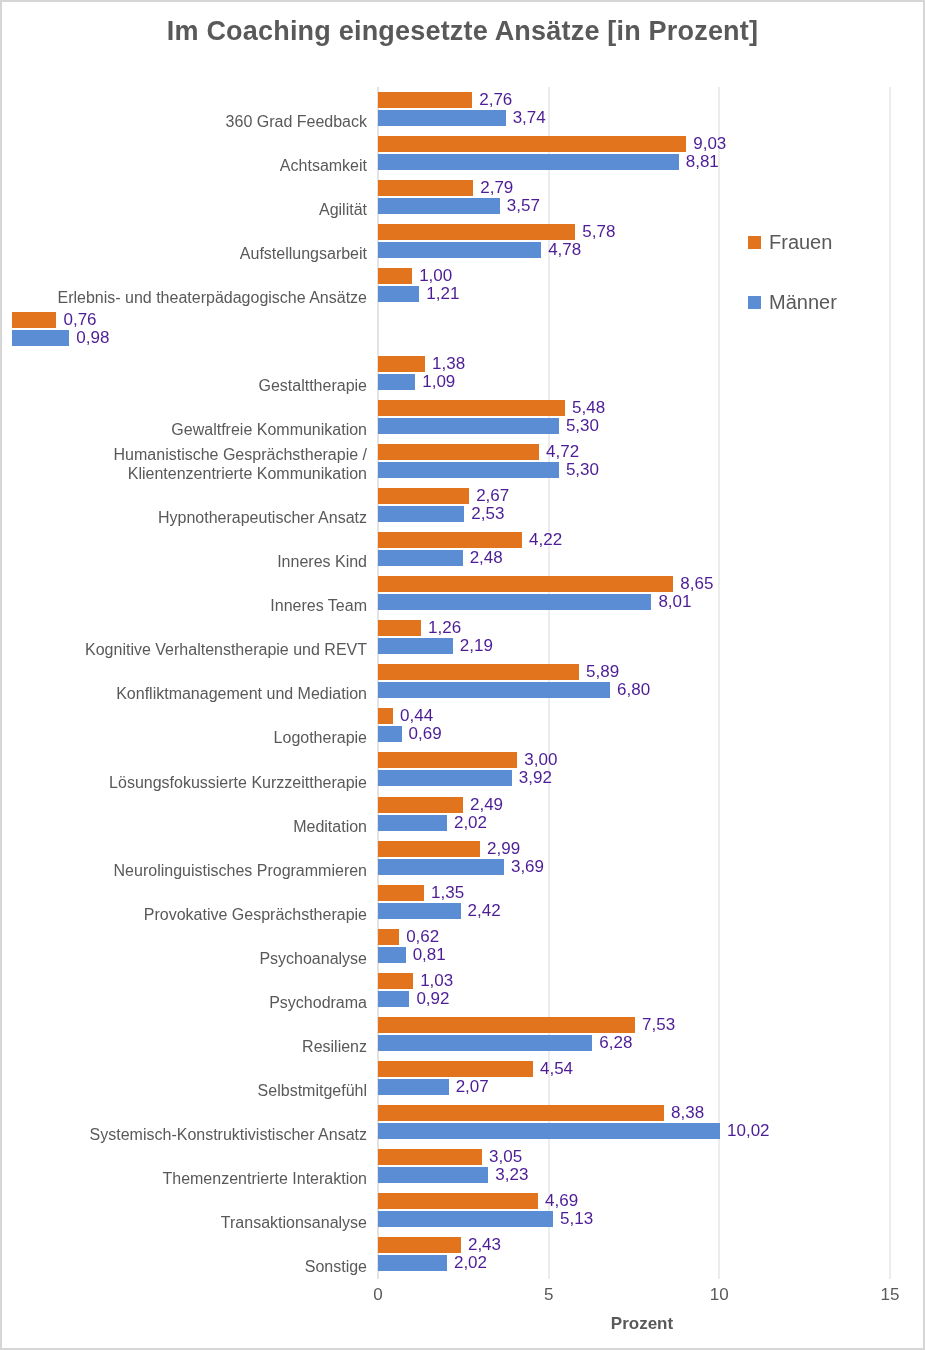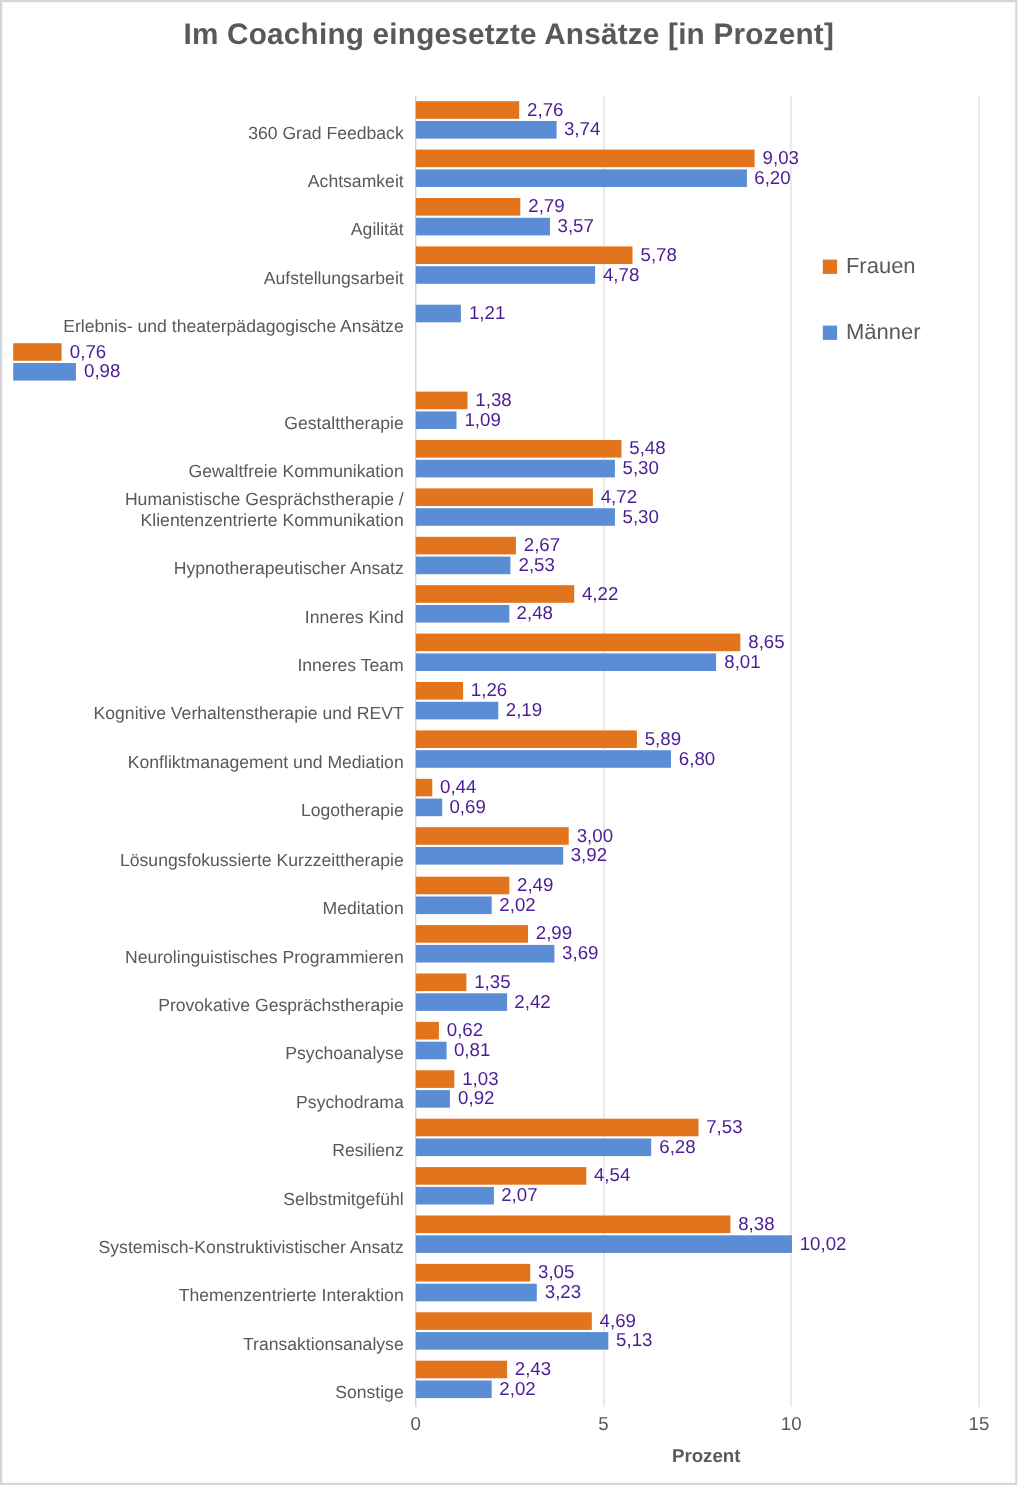--- a/index.html
+++ b/index.html
@@ -108,21 +108,21 @@
       </div>
       <div class="row">
         <div class="cat">Achtsamkeit</div>
         <div class="bars">
           <div class="bar-line">
             <div class="bar" style="width: 60.2%; background: rgb(225, 116, 28);"></div>
             <span class="val">9,03</span>
           </div>
           <div class="bar-line">
             <div class="bar" style="width: 58.7333%; background: rgb(91, 141, 212);"></div>
-            <span class="val">6,20</span>
+            <span class="val">8,81</span>
           </div>
         </div>
       </div>
       <div class="row">
         <div class="cat">Agilität</div>
         <div class="bars">
           <div class="bar-line">
             <div class="bar" style="width: 18.6%; background: rgb(225, 116, 28);"></div>
             <span class="val">2,79</span>
           </div>
@@ -141,20 +141,24 @@
           </div>
           <div class="bar-line">
             <div class="bar" style="width: 31.8667%; background: rgb(91, 141, 212);"></div>
             <span class="val">4,78</span>
           </div>
         </div>
       </div>
       <div class="row">
         <div class="cat">Erlebnis- und theaterpädagogische Ansätze</div>
         <div class="bars">
+          <div class="bar-line">
+            <div class="bar" style="width: 6.66667%; background: rgb(225, 116, 28);"></div>
+            <span class="val">1,00</span>
+          </div>
           <div class="bar-line">
             <div class="bar" style="width: 8.06667%; background: rgb(91, 141, 212);"></div>
             <span class="val">1,21</span>
           </div>
         </div>
       </div>
       <div class="row">
         <div class="bars">
           <div class="bar-line">
             <div class="bar" style="width: 5.06667%; background: rgb(225, 116, 28);"></div>

